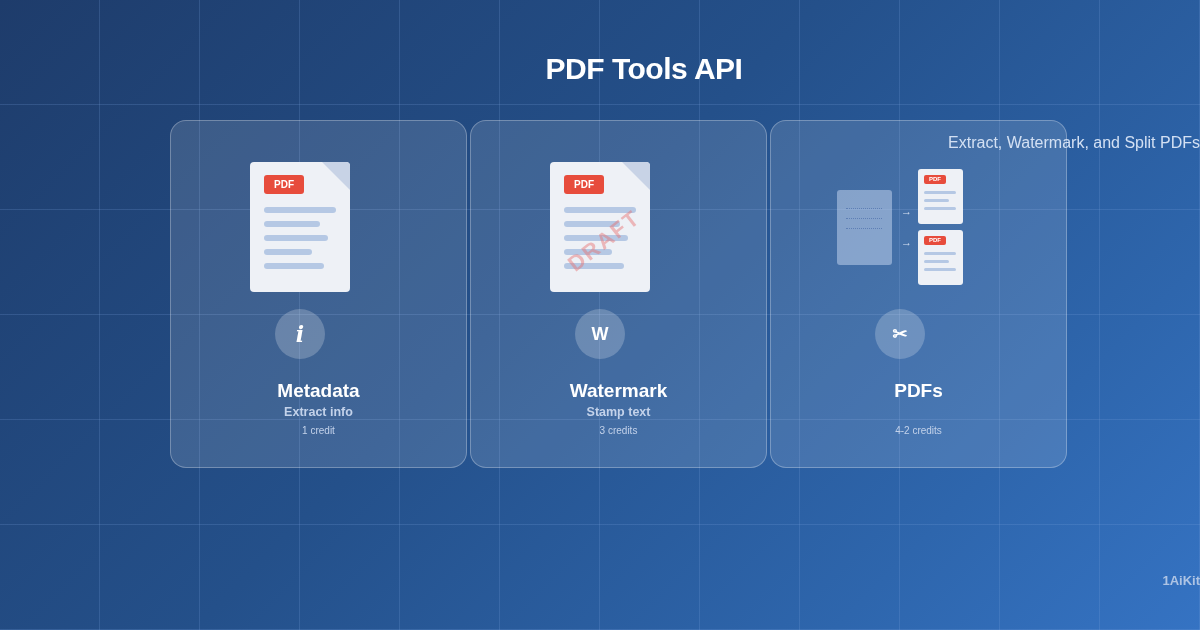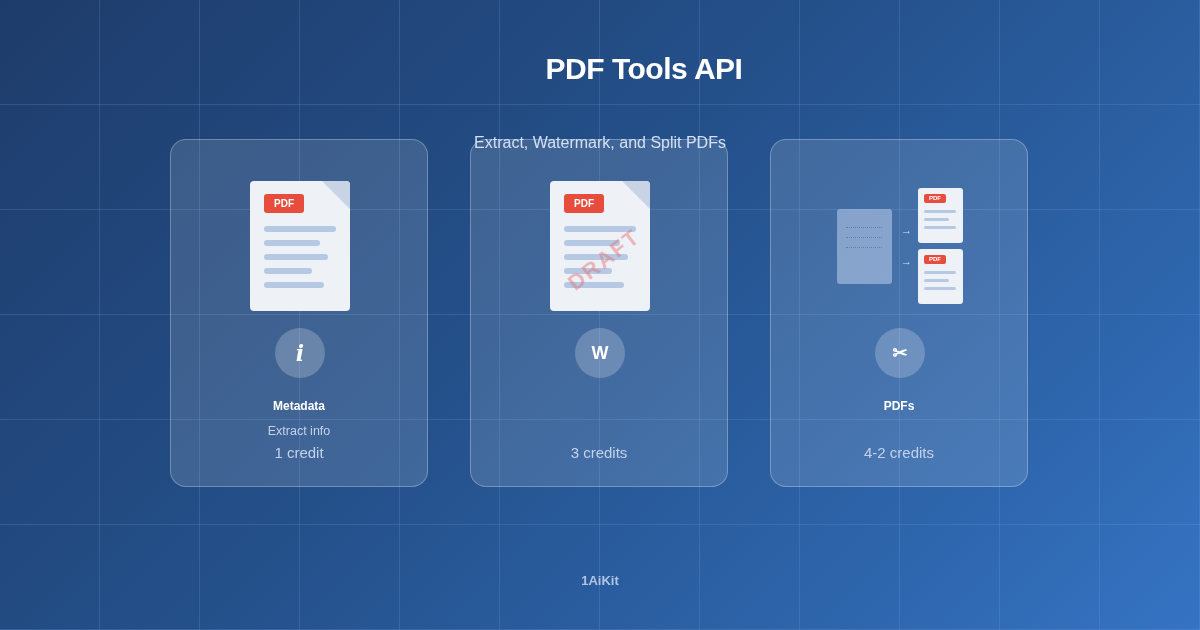--- a/index.html
+++ b/index.html
@@ -14,29 +14,28 @@
       linear-gradient(to right, rgba(120,160,220,0.22) 1px, transparent 1px),
       linear-gradient(to bottom, rgba(120,160,220,0.22) 1px, transparent 1px);
     background-size:100px 105px;
     background-position:-1px 0, 0 -1px;
   }
   .title {
     position:absolute; top:52px; left:0; width:100%; text-align:center;
     color:#fff; font-weight:700; font-size:30px; letter-spacing:-0.5px;padding-left:44px;
   }
   .subtitle {
-    position:absolute; top:134px; left:0; width:100%; text-align:center;
+    position:absolute; top:134px; left:0; width:100%; text-align:right;
     color:#d3e0f3; font-size:16px; z-index:3;
   }
   .card {
-    position:absolute; top:120px; width:258px; height:348px;
+    position:absolute; top:120px; width:297px; height:348px;
     border-radius:16px; border:1px solid rgba(255,255,255,0.28);
     background:rgba(255,255,255,0.13);
     box-sizing:border-box;
-    margin-top:19px;
   }
   .doc {
     position:absolute; left:79px; top:41px; width:100px; height:130px;
     background:#eef1f6; border-radius:4px; overflow:hidden;
   }
   .doc .fold {
     position:absolute; right:0; top:0; width:0; height:0;
     border-left:28px solid transparent; border-top:28px solid #c8d3e6;
   }
   .doc .badge {
@@ -47,34 +46,34 @@
   .doc .line { position:absolute; left:14px; height:6px; border-radius:3px; background:#b5c8e4; }
   .draft {
     position:absolute; left:12px; top:66px; color:rgba(230,110,110,0.45);
     font-weight:700; font-size:22px; letter-spacing:2px; transform:rotate(-38deg);
   }
   .icon-circle {
     position:absolute; left:104px; top:188px; width:50px; height:50px; border-radius:50%;
     background:rgba(255,255,255,0.22); color:#fff; font-weight:700;
     display:flex; align-items:center; justify-content:center; font-size:20px;
   }
-  .card-name { position:absolute; top:259px; width:100%; text-align:center; color:#fff; font-weight:700; font-size:12px; }
-  .card-desc { position:absolute; top:284px; width:100%; text-align:center; color:#c3d2ea; font-size:12.5px; }
-  .card-cost { position:absolute; top:304px; width:100%; text-align:center; color:#c3d2ea; font-size:15px; }
+  .card-name { position:absolute; top:259px; width:100%; text-align:center; color:#fff; font-weight:700; font-size:19px; }
+  .card-desc { position:absolute; top:284px; width:100%; text-align:center; color:#c3d2ea; font-size:12.5px;font-weight:bold; }
+  .card-cost { position:absolute; top:304px; width:100%; text-align:center; color:#c3d2ea; font-size:10px; }
 
   .src { position:absolute; left:66px; top:69px; width:55px; height:75px; background:rgba(190,208,235,0.55); border-radius:3px; }
   .src .dot { position:absolute; left:9px; width:36px; border-top:1px dotted #5e7fb5; }
   .mini {
     position:absolute; left:147px; width:45px; height:55px; background:#eef1f6; border-radius:3px;
   }
   .mini .mb { position:absolute; left:6px; top:6px; width:22px; height:9px; background:#e74c3c; border-radius:2px;
     color:#fff; font-size:6px; font-weight:700; text-align:center; line-height:9px; }
   .mini .ml { position:absolute; left:6px; height:3px; border-radius:2px; background:#b5c8e4; }
   .arrow { position:absolute; left:130px; color:#d7e2f3; font-size:11px; }
-  .footer { position:absolute; top:573px; left:0; width:100%; text-align:center; color:#aec4e4; font-weight:700; font-size:13px; }
+  .footer { position:absolute; top:573px; left:0; width:100%; text-align:right; color:#aec4e4; font-weight:700; font-size:13px; }
 </style>
 </head>
 <body>
 
 <div class="grid"></div>
 
 <div class="title">PDF Tools API</div>
 <div class="subtitle">Extract, Watermark, and Split PDFs</div>
 
 <div class="card" style="left:170px;">
@@ -98,20 +97,22 @@
     <div class="fold"></div>
     <div class="badge">PDF</div>
     <div class="line" style="top:45px;width:72px;"></div>
     <div class="line" style="top:59px;width:56px;"></div>
     <div class="line" style="top:73px;width:64px;"></div>
     <div class="line" style="top:87px;width:48px;"></div>
     <div class="line" style="top:101px;width:60px;"></div>
     <div class="draft">DRAFT</div>
   </div>
   <div class="icon-circle" style="font-size:18px;">W</div>
+  <div class="card-name">Watermark</div>
+  <div class="card-desc">Stamp text</div>
   <div class="card-cost">3 credits</div>
 </div>
 
 <div class="card" style="left:770px;">
   <div class="src">
     <div class="dot" style="top:18px;"></div>
     <div class="dot" style="top:28px;"></div>
     <div class="dot" style="top:38px;"></div>
   </div>
   <div class="arrow" style="top:84px;">→</div>

